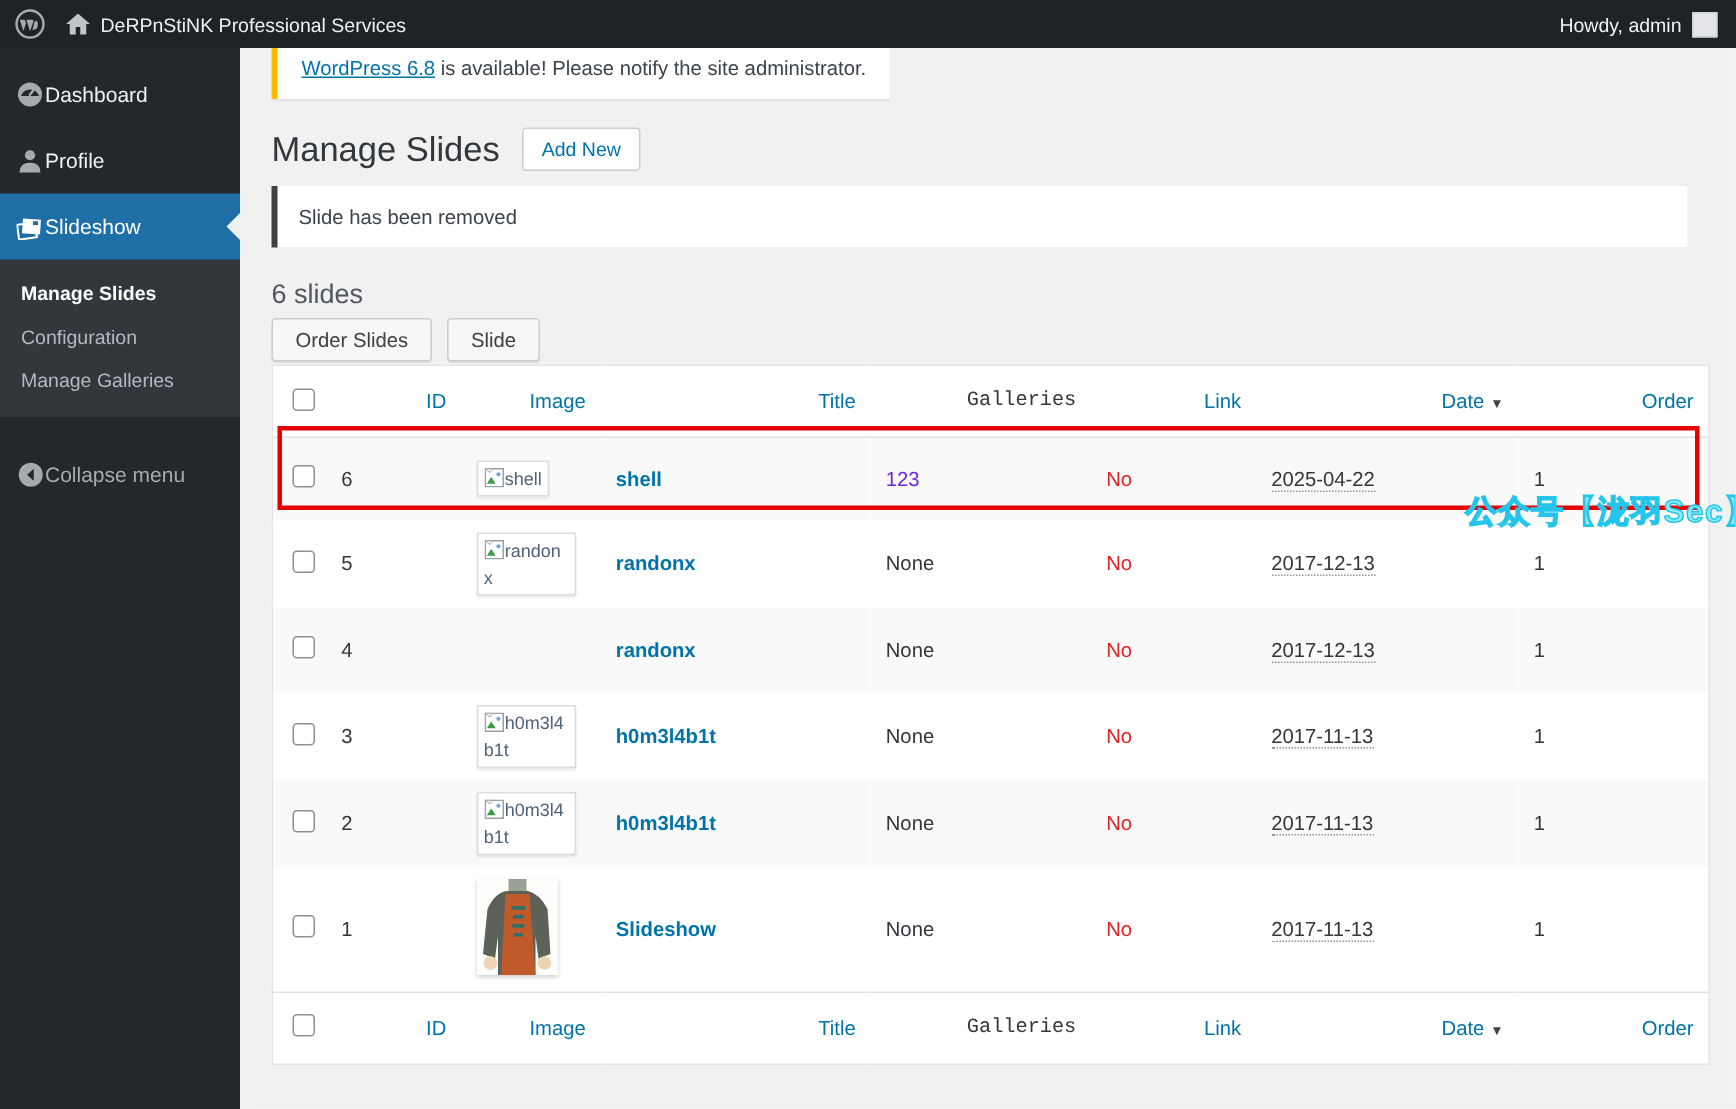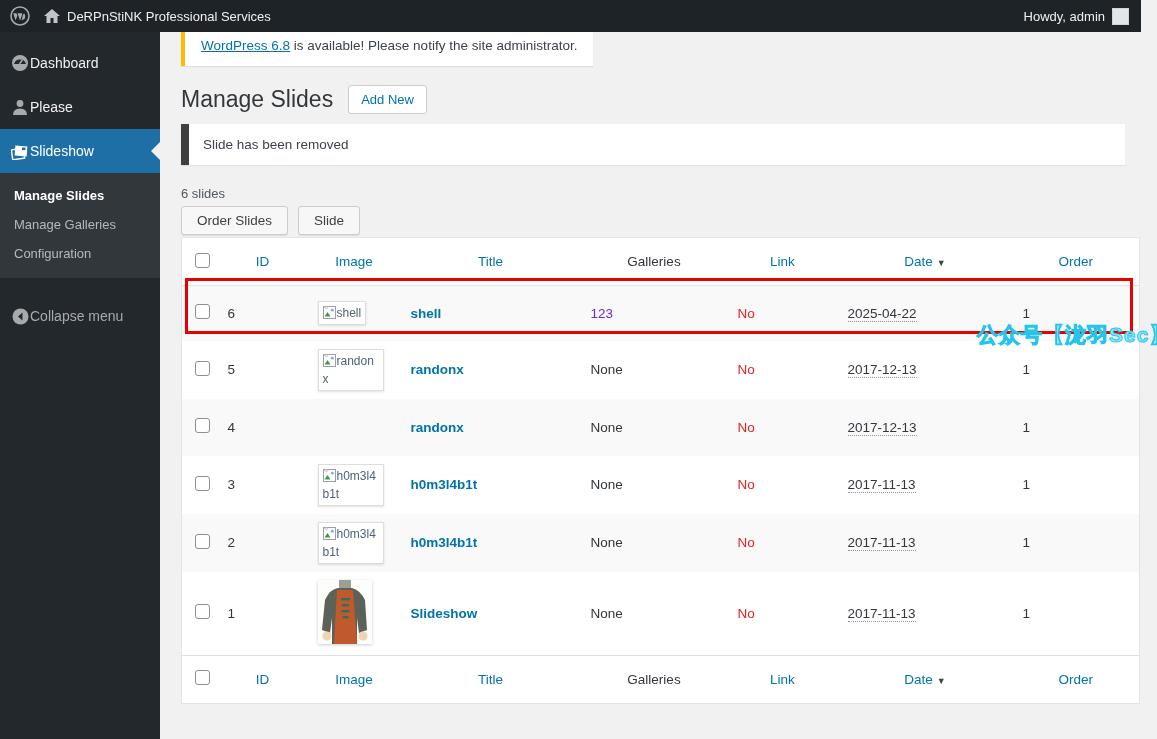--- a/index.html
+++ b/index.html
@@ -6,21 +6,21 @@
   html, body {
     width: 1157px; height: 739px;
     font-family: "Liberation Sans", sans-serif;
     background: #f1f1f1;
     overflow: hidden;
     color: #32373c;
   }
 
   
   .admin-bar {
-    position: fixed; top: 0; left: 0; right: 16px; height: 32px;
+    position: fixed; top: 0; left: 0; right: 0; height: 32px;
     background: #1d2327; color: #f0f0f1;
     display: flex; align-items: center; justify-content: space-between;
     font-size: 13px; z-index: 100; padding: 0 12px 0 10px;
   }
   .ab-left, .ab-right { display: flex; align-items: center; gap: 14px; }
   .ab-item { display: flex; align-items: center; gap: 7px; cursor: pointer; }
   .ab-icon svg { display: block; }
   .avatar { width: 17px; height: 17px; background: #e3e5e8; border: 1px solid #cfd3d7; }
 
   
@@ -60,26 +60,26 @@
 
   .title-row { margin-top: 18px; display: flex; align-items: center; gap: 15px; }
   h1.page-title { font-size: 23px; font-weight: 400; color: #32373c; line-height: 30px; }
   .add-new-btn {
     background: #fff; border: 1px solid #ccc; border-radius: 3px;
     color: #0073aa; font-size: 13px; padding: 6px 12px; cursor: pointer;
     font-family: inherit;
   }
 
   .notice-success {
-    margin-top: 10px; background: #fff; border-left: 8px solid #404040;
+    margin-top: 10px; background: #fff; border-left: 4px solid #404040;
     box-shadow: 0 1px 1px rgba(0,0,0,.06); padding: 13px 14px;
     font-size: 13.5px; color: #3c434a;
   }
 
-  .count-text { margin-top: 21px; font-size: 13px; color: #50575e; }
+  .count-text { margin-top: 21px; font-size: 18px; color: #50575e; }
 
   .controls { margin-top: 5px; display: flex; align-items: center; gap: 10px; }
   .wp-btn {
     background: #f7f7f7; border: 1px solid #ccc; border-radius: 3px;
     color: #404040; font-size: 13.5px; padding: 6px 15px; cursor: pointer;
     box-shadow: 0 1px 0 #ddd; font-family: inherit;
   }
   .select-box {
     background: #fff; border: 1px solid #8c8f94; border-radius: 3px;
     font-size: 13.5px; color: #2c3338; padding: 6px 10px; cursor: pointer;
@@ -91,25 +91,25 @@
   .table-wrap { position: relative; margin-top: 2px; }
   table.slides {
     width: 958px; border-collapse: collapse; background: #fff;
     border: 1px solid #e2e4e7; table-layout: fixed; font-size: 13.5px;
   }
   col.c-cb { width: 36px; } col.c-id { width: 90px; } col.c-img { width: 93px; }
   col.c-title { width: 180px; } col.c-gal { width: 147px; } col.c-link { width: 110px; }
   col.c-date { width: 175px; } col.c-order { width: 127px; }
 
   thead tr, tfoot tr { height: 48px; }
-  th { text-align: center; font-weight: 400; font-size: 13.5px; padding: 8px 10px; vertical-align: middle; }
+  th { text-align: right; font-weight: 400; font-size: 13.5px; padding: 8px 10px; vertical-align: middle; }
   thead th { border-bottom: 1px solid #e1e1e1; }
   tfoot th { border-top: 1px solid #e1e1e1; }
   th.sortable { color: #0073aa; cursor: pointer; }
-  th.static-col { color: #32373c; }
+  th.static-col { color: #32373c; font-family: Liberation Mono, monospace; }
   .sort-arrow { color: #444; font-size: 9px; margin-left: 4px; }
 
   td { padding: 8px 10px; vertical-align: middle; color: #32373c; }
   tr.striped { background: #f9f9f9; }
   tr.r6 { height: 55px; } tr.r5, tr.r4, tr.r3, tr.r2 { height: 57px; } tr.r1 { height: 80px; }
 
   .cb {
     display: inline-block; width: 15px; height: 15px; background: #fff;
     border: 1px solid #8c8f94; border-radius: 3px; cursor: pointer;
   }
@@ -180,36 +180,36 @@
     </span>
     <span class="mi-label">Dashboard</span>
   </div>
   <div class="menu-item">
     <span class="mi-icon">
       <svg width="16" height="17" viewBox="0 0 16 17">
         <circle cx="8" cy="4.5" r="3.4" fill="#a7aaad"></circle>
         <path d="M1 16 Q1 9.5 8 9.5 Q15 9.5 15 16 Z" fill="#a7aaad"></path>
       </svg>
     </span>
-    <span class="mi-label">Please</span>
+    <span class="mi-label">Profile</span>
   </div>
   <div class="menu-item active">
     <span class="mi-icon">
       <svg width="18" height="17" viewBox="0 0 18 17">
         <rect x="1" y="6" width="12" height="10" fill="none" stroke="#fff" stroke-width="1.4" transform="rotate(-8 7 11)"></rect>
         <rect x="4" y="3" width="12" height="10" fill="#fff" transform="rotate(4 10 8)"></rect>
         <rect x="11" y="4.5" width="3.4" height="2.6" fill="#1d6fa5"></rect>
       </svg>
     </span>
     <span class="mi-label">Slideshow</span>
   </div>
   <div class="submenu">
     <div class="submenu-item current">Manage Slides</div>
+    <div class="submenu-item">Configuration</div>
     <div class="submenu-item">Manage Galleries</div>
-    <div class="submenu-item">Configuration</div>
   </div>
   <div class="menu-item collapse">
     <span class="mi-icon">
       <svg width="17" height="17" viewBox="0 0 17 17">
         <circle cx="8.5" cy="8.5" r="8" fill="#a7aaad"></circle>
         <path d="M10.5 4.5 L6 8.5 L10.5 12.5 Z" fill="#23282d"></path>
       </svg>
     </span>
     <span class="mi-label">Collapse menu</span>
   </div>

